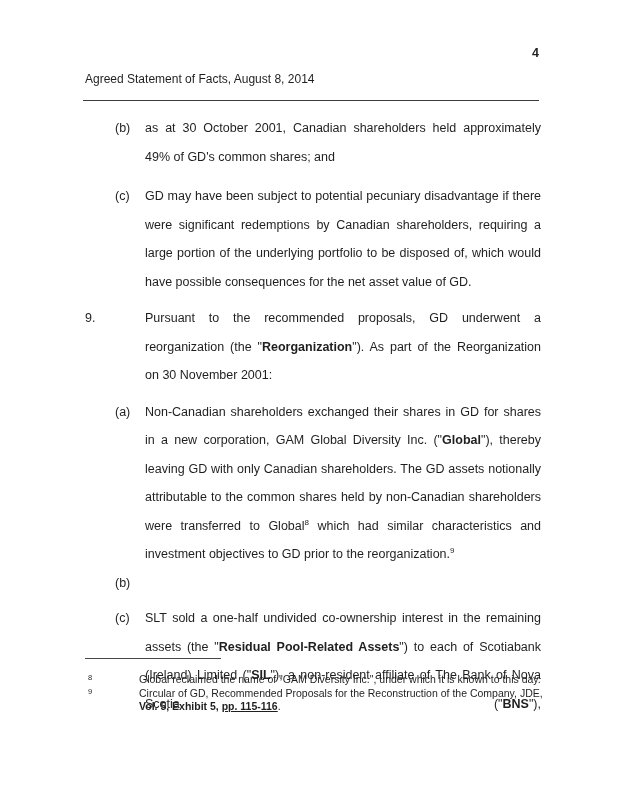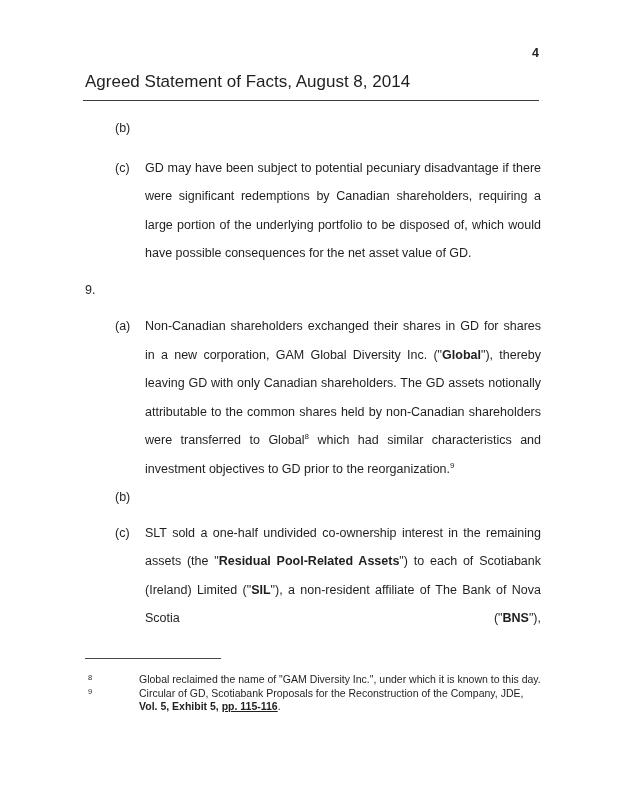--- a/index.html
+++ b/index.html
@@ -20,21 +20,21 @@
     position: absolute;
     top: 46px;
     right: 84px;
     font-size: 12.5px;
     font-weight: bold;
   }
   .running-header {
     position: absolute;
     top: 72px;
     left: 85px;
-    font-size: 17px;
+    font-size: 12px;
   }
   .header-rule {
     position: absolute;
     top: 100px;
     left: 83px;
     width: 456px;
     height: 0;
     border-top: 1.6px solid #3c3c3c;
   }
   .content {
@@ -101,29 +101,33 @@
   <div class="page-number">4</div>
 
   <div class="running-header">Agreed Statement of Facts, August 8, 2014</div>
 
   <div class="header-rule"></div>
 
   <div class="content">
 
     <div class="item sub mb-a">
       <span class="item-label">(b)</span>
+      <div class="item-text"><span>as at 30 October 2001, Canadian shareholders held approximately 49% of GD's common shares; and</span></div>
     </div>
 
     <div class="item sub mb-c">
       <span class="item-label">(c)</span>
       <div class="item-text"><span>GD may have been subject to potential pecuniary disadvantage if there were significant redemptions by Canadian shareholders, requiring a large portion of the underlying portfolio to be disposed of, which would have possible consequences for the net asset value of GD.</span></div>
     </div>
 
     <div class="item num mb-c">
       <span class="item-label">9.</span>
+      <div class="item-text">
+        <span>Pursuant to the recommended proposals, GD underwent a reorganization (the "</span><span class="bold">Reorganization</span><span>"). As part of the Reorganization on 30 November 2001:</span>
+      </div>
     </div>
 
     <div class="item sub">
       <span class="item-label">(a)</span>
       <div class="item-text">
         <span>Non-Canadian shareholders exchanged their shares in GD for shares in a new corporation, GAM Global Diversity Inc. ("</span><span class="bold">Global</span><span>"), thereby leaving GD with only Canadian shareholders. The GD assets notionally attributable to the common shares held by non-Canadian shareholders were transferred to Global</span><span class="fn-ref">8</span><span> which had similar characteristics and investment objectives to GD prior to the reorganization.</span><span class="fn-ref">9</span>
       </div>
     </div>
 
     <div class="item sub mb-b">
@@ -143,18 +147,18 @@
     <div class="footnote-rule"></div>
 
     <div class="footnote">
       <span class="fn-marker">8</span>
       <div class="fn-text"><span>Global reclaimed the name of "GAM Diversity Inc.", under which it is known to this day.</span></div>
     </div>
 
     <div class="footnote">
       <span class="fn-marker">9</span>
       <div class="fn-text">
-        <span>Circular of GD, Scotiabank Proposals for the Reconstruction of the Company, JDE, </span><span class="bold">Vol. 5, Exhibit 5, </span><span class="bold-underline">pp. 115-116</span><span>.</span>
+        <span>Circular of GD, Recommended Proposals for the Reconstruction of the Company, JDE, </span><span class="bold">Vol. 5, Exhibit 5, </span><span class="bold-underline">pp. 115-116</span><span>.</span>
       </div>
     </div>
   </div>
 
 </div>
 
 </body></html>

